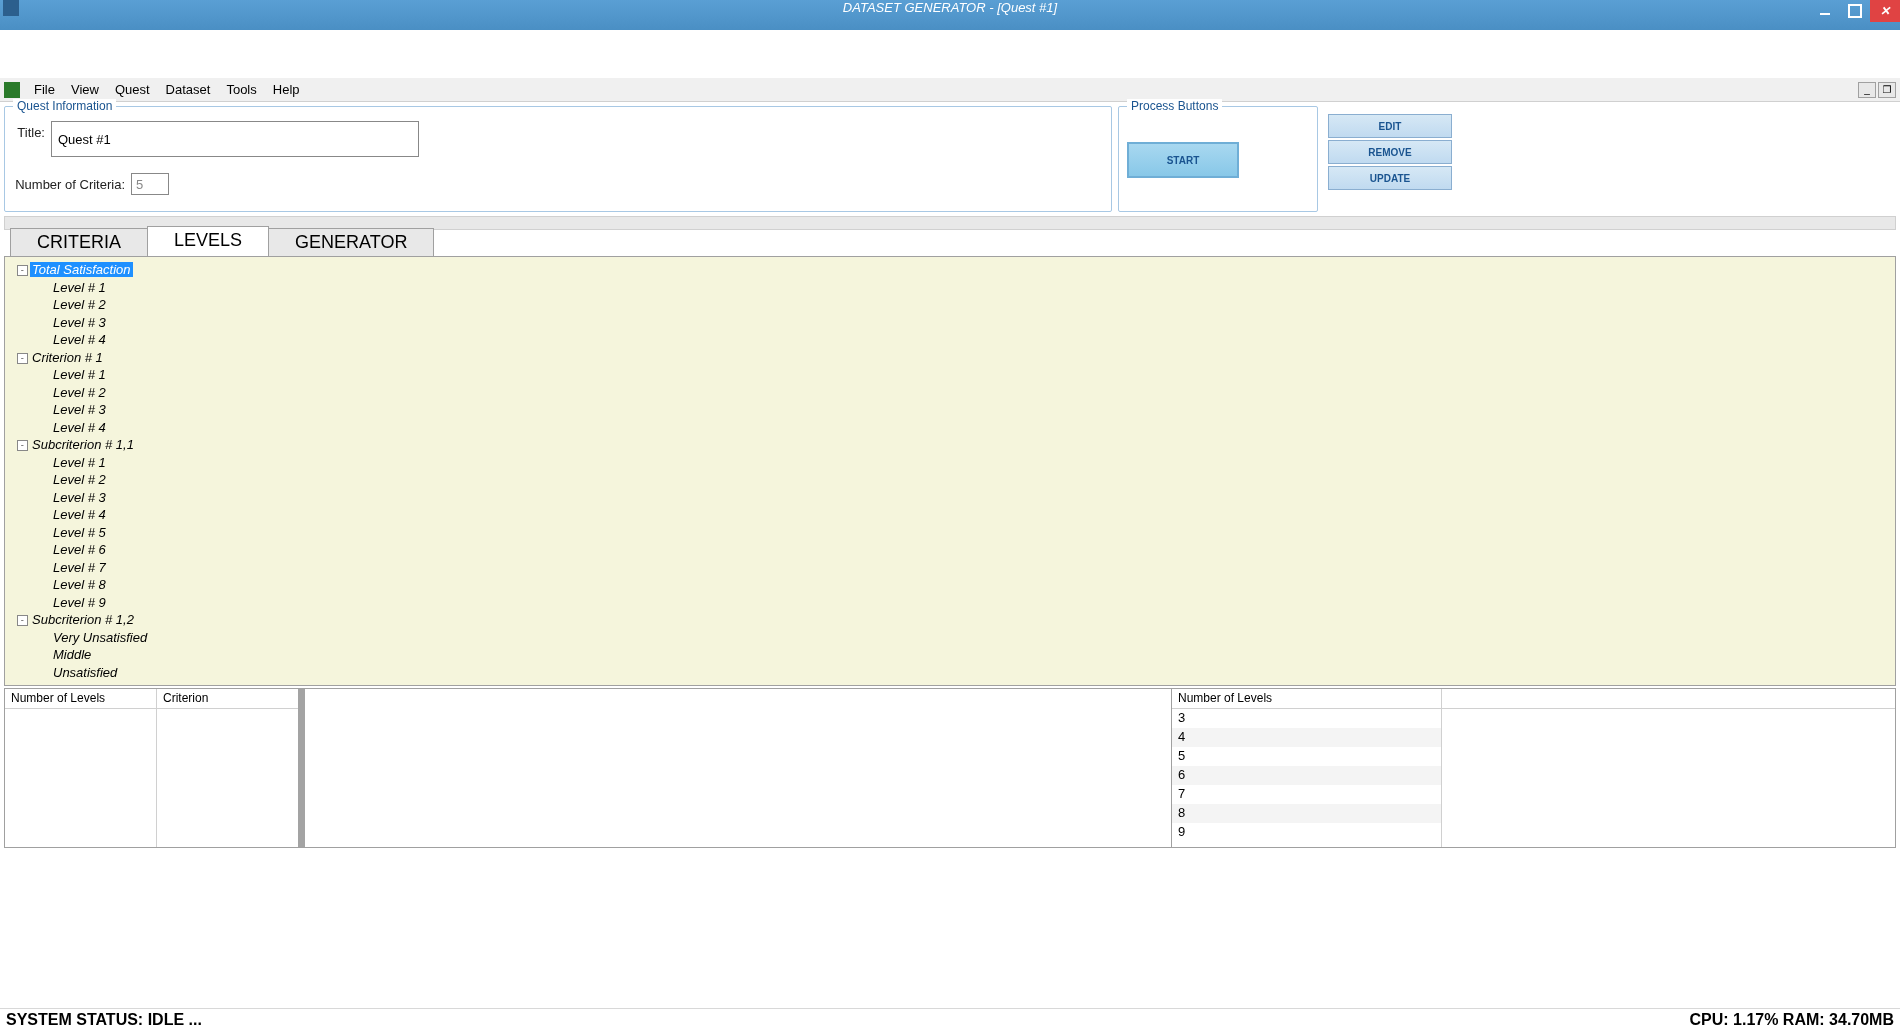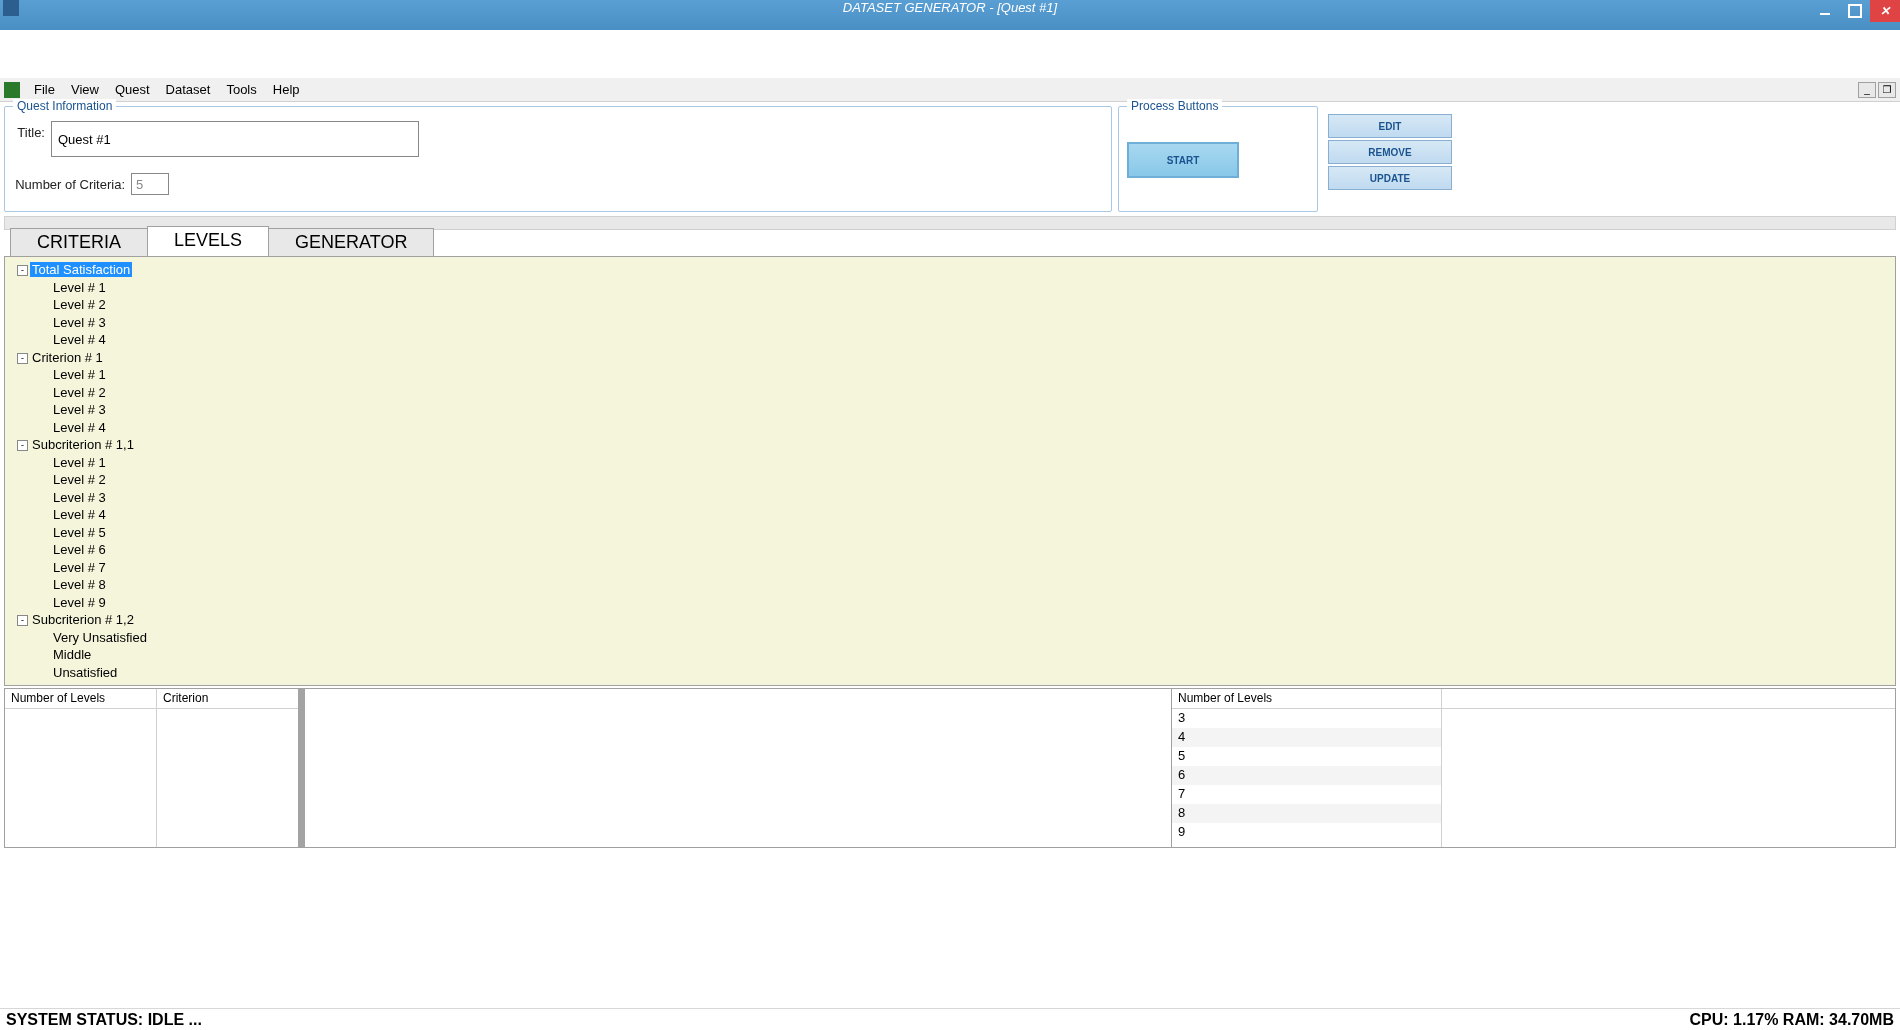--- a/index.html
+++ b/index.html
@@ -46,21 +46,21 @@
 .divider-strip { height: 14px; background: #e8e8e8; border:1px solid #d0d0d0; margin: 4px;}
 
 
 .tab-strip { display: flex; padding-left: 10px; align-items:flex-end; height:22px;}
 .tab { border: 1px solid #a0a0a0; border-bottom: none; padding: 3px 26px; font-size: 18px; background: #e8e8e8; margin-right:-1px; position:relative; cursor:default;}
 .tab.active { background: #fff; padding-bottom:5px; z-index:2; margin-top:-2px;}
 .tab-content { border: 1px solid #a0a0a0; margin: 0 4px 2px 4px; position: relative; }
 
 
 .tree-wrap { background: #f5f5dc; height: 428px; overflow-y: scroll; padding: 4px 2px; font-size: 13px; line-height: 17.5px; position:relative;}
-.tree-node { white-space: nowrap; }
+.tree-node { white-space: nowrap; font-style: italic; }
 .tree-toggle { display:inline-flex; width:11px; height:11px; border:1px solid #888; align-items:center; justify-content:center; font-size:9px; font-family:monospace; line-height:1; margin-right:2px; background:#fff; cursor:pointer; position:relative; top:-1px;}
 .tree-label { padding: 0 2px; }
 .tree-label.selected { background: #1e90ff; color: #fff; }
 .indent0 { padding-left: 10px; }
 .indent1 { padding-left: 44px; }
 
 
 .bottom-grid { display: flex; margin: 0 4px 4px 4px; border-top:none; height: 160px;}
 .grid-left { width: 1168px; border:1px solid #a0a0a0; display:flex;}
 .grid-col-a { width: 152px; border-right:1px solid #d0d0d0;}

